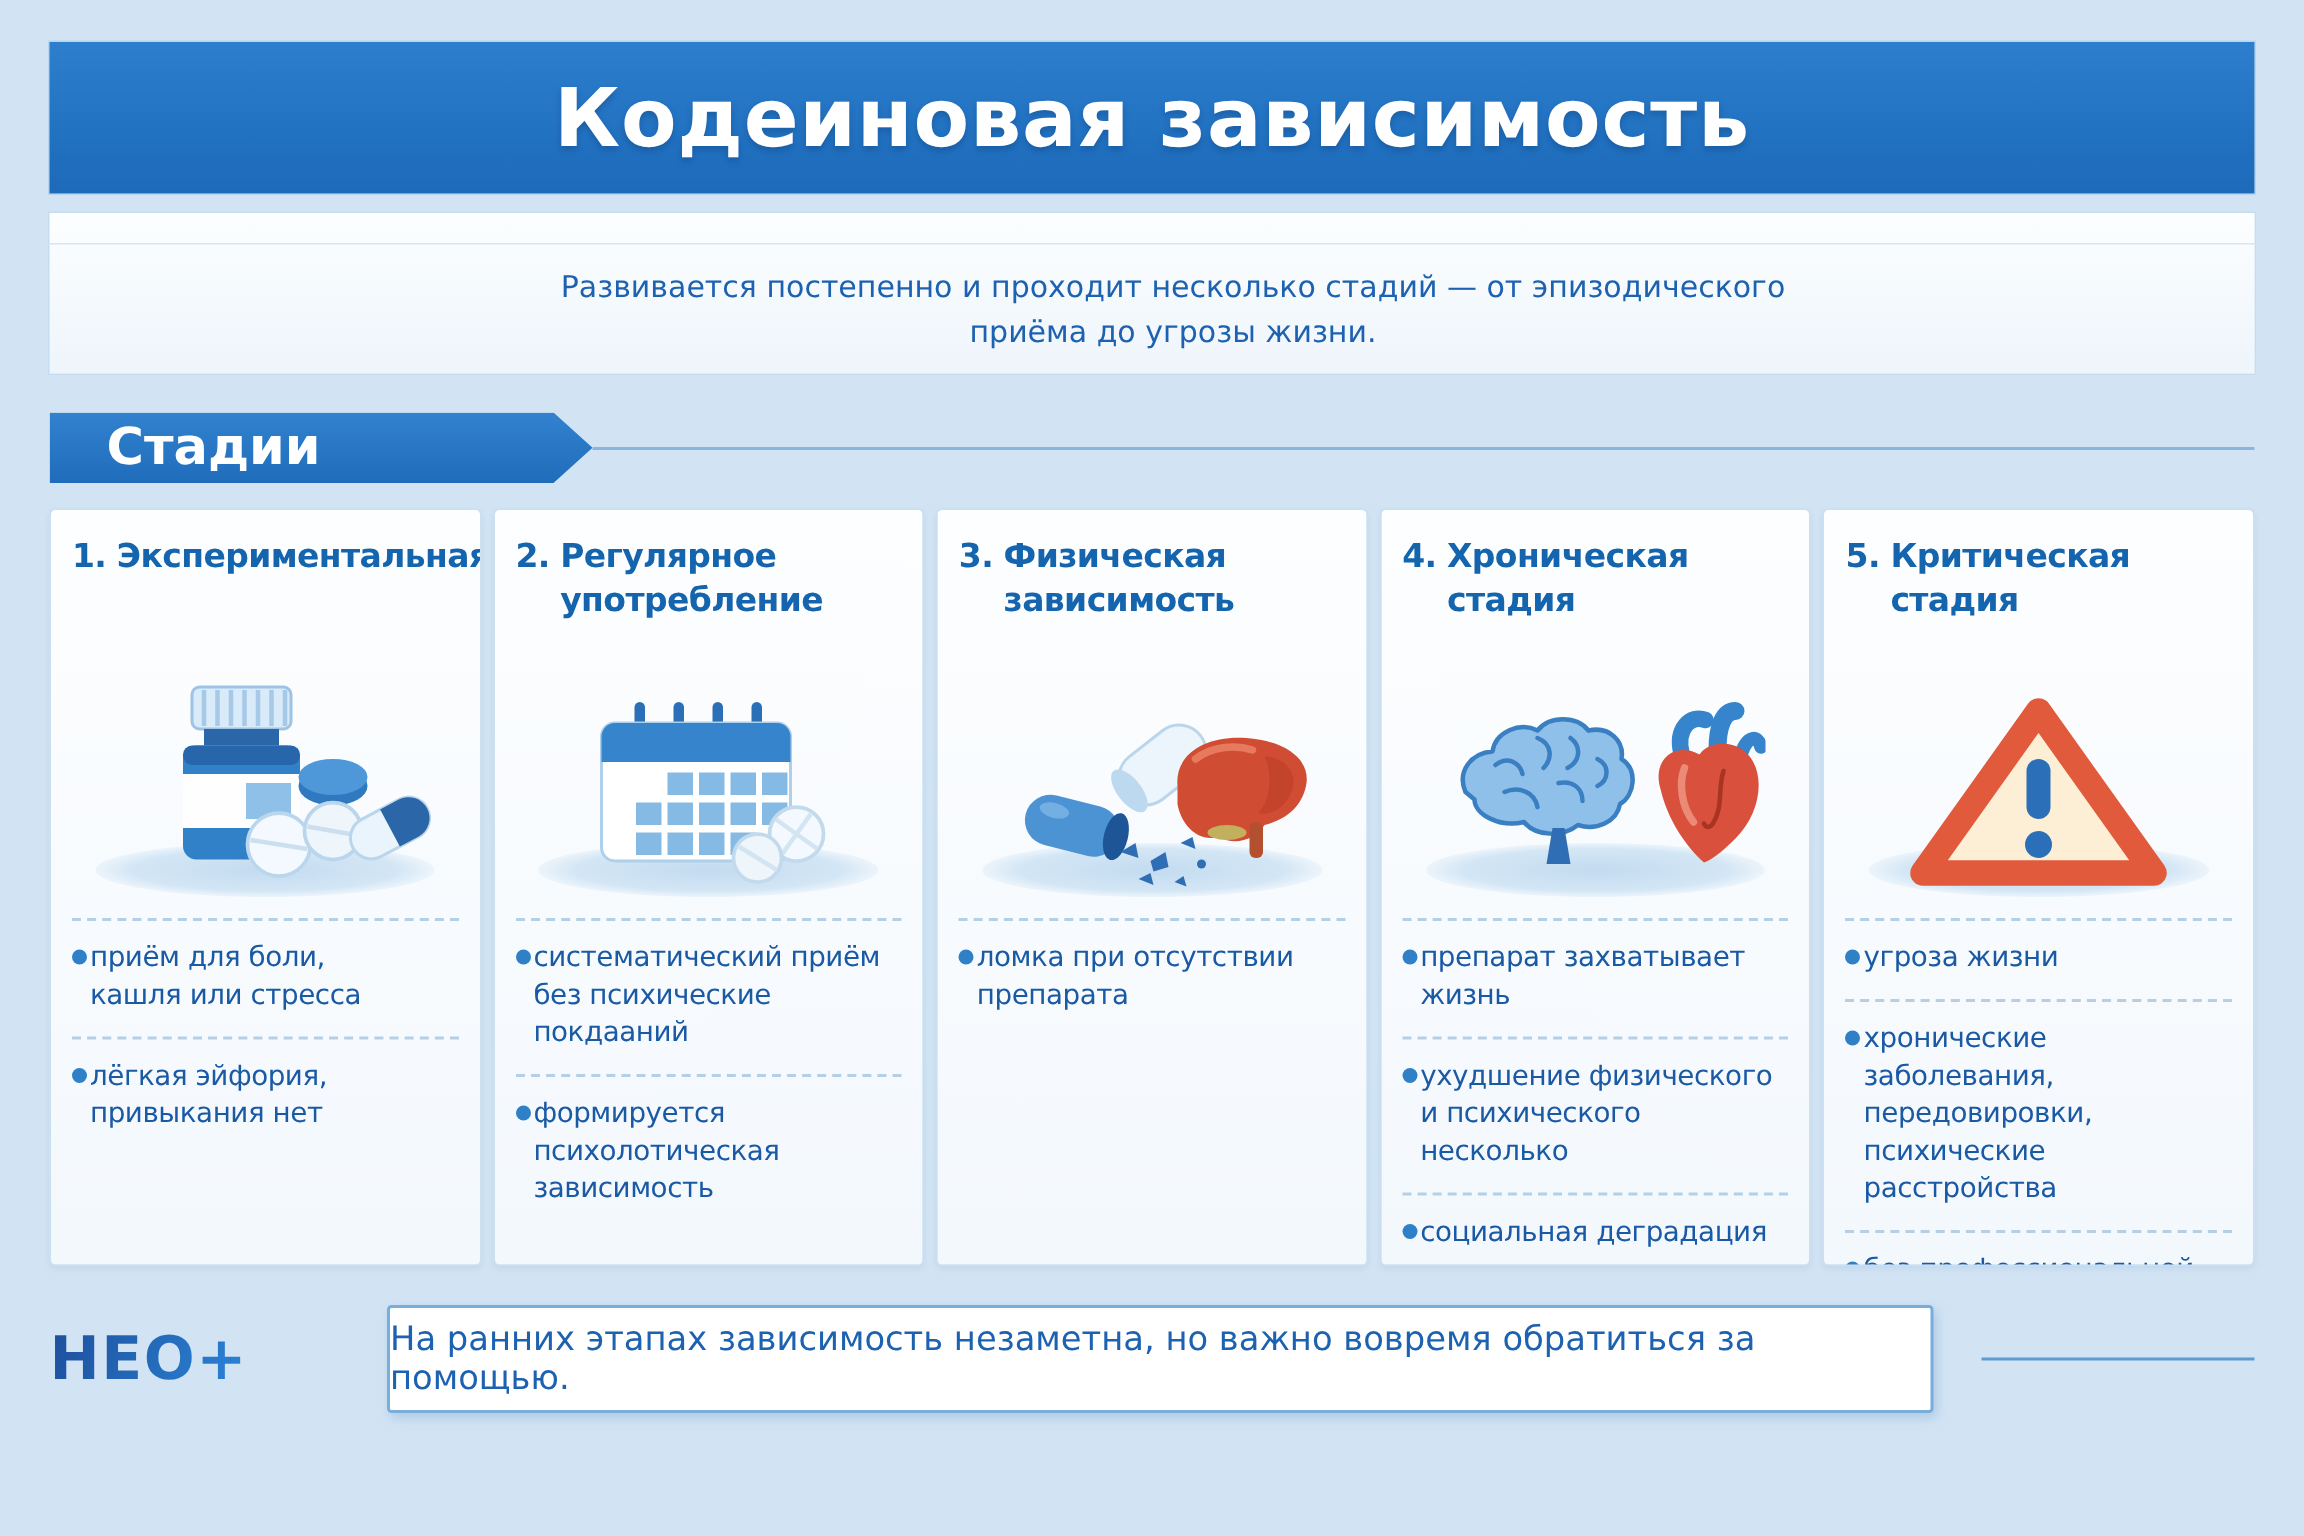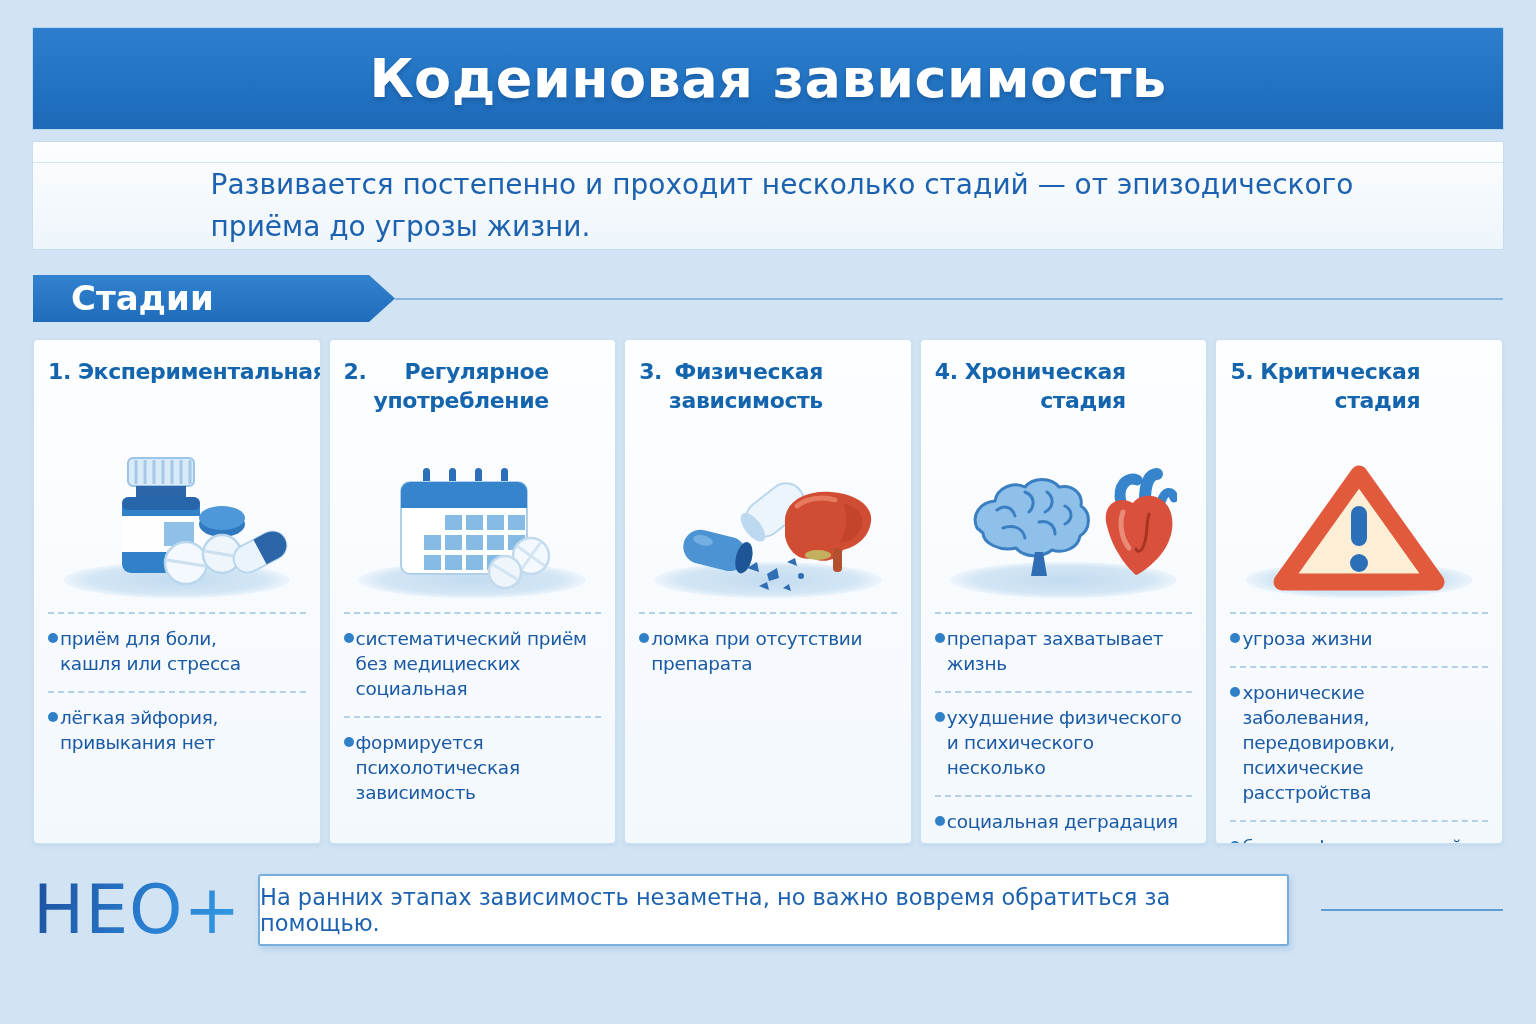--- a/index.html
+++ b/index.html
@@ -27,21 +27,21 @@
   
   .intro {
     margin-top:13px; height:107px;
     background:linear-gradient(180deg,#fcfeff 0%,#eef5fb 100%);
     box-shadow:0 0 0 1px rgba(190,215,240,0.65);
     display:flex; flex-direction:column;
   }
   .intro-rule { height:1px; background:#d4e6f4; margin-top:20px; }
   .intro-text {
     flex:1; display:flex; align-items:center; justify-content:center;
-    text-align:left; color:#1d62b0; font-size:28px; font-weight:500;
+    text-align:center; color:#1d62b0; font-size:20px; font-weight:500;
     line-height:1.5; white-space:pre-line;margin-left:28px;
   }
 
   
   .section-row { margin-top:26px; display:flex; align-items:center; }
   .banner {
     width:362px; height:47px; flex:none;
     background:linear-gradient(180deg,#3282d0,#1f6cba);
     clip-path:polygon(0 0, calc(100% - 26px) 0, 100% 50%, calc(100% - 26px) 100%, 0 100%);
     color:#fff; font-size:34px; font-weight:700; line-height:47px;
@@ -55,21 +55,21 @@
     flex:1; height:505px;
     background:linear-gradient(180deg,#fdfeff,#f3f8fd);
     border:1px solid #cadff0; border-radius:4px;
     padding:18px 14px 0; overflow:hidden;
     box-shadow:0 2px 4px rgba(120,160,200,0.18);
   }
   .card-title {
     display:flex; gap:7px; color:#1465ae; font-size:22px; font-weight:700;
     line-height:1.3; letter-spacing:-0.4px; min-height:62px;
   }
-  .ttl { white-space:pre-line;text-align:right; }
+  .ttl { white-space:pre-line; }
   .icon-zone {
     position:relative; height:178px; margin-bottom:8px;
     display:flex; align-items:flex-end; justify-content:center;
   }
   .icon-shadow {
     position:absolute; bottom:0; left:50%; transform:translateX(-50%);
     width:88%; height:36px; border-radius:50%;
     background:radial-gradient(ellipse at center,#c3dbf0 0%,#d3e6f5 55%,rgba(211,230,245,0) 78%);
   }
   .icon-zone svg { position:relative; width:226px; height:150px; }
@@ -80,21 +80,21 @@
   .dot { width:10px; height:10px; border-radius:50%; background:#2f80c6; margin-top:6px; flex:none; }
   .btext {
     color:#1a5aa5; font-size:18.5px; line-height:1.35; letter-spacing:-0.3px;
     white-space:pre-line; font-weight:500;
   }
 
   
   .footer { margin-top:26px; display:flex; align-items:center; }
   .logo {
     width:225px; flex:none;
-    font-size:68px; font-weight:400; letter-spacing:1px;
+    font-size:40px; font-weight:700; letter-spacing:1px;
     background:linear-gradient(110deg,#1d4f9c 0%,#2a7fd2 55%,#36a3e8 100%);
     -webkit-background-clip:text; background-clip:text; color:transparent;
   }
   .note-box {
     flex:1; height:72px; background:#ffffff;
     border:2px solid #79aeda; border-radius:3px;
     box-shadow:2px 3px 7px rgba(110,155,205,0.35);
     display:flex; align-items:center; justify-content:flex-end;
   }
   .note-text { color:#1d62b0; font-size:22.5px; font-weight:500; }
@@ -207,21 +207,21 @@
             <line x1="158" y1="98" x2="186" y2="118" stroke="#d3e4f2" stroke-width="3"></line>
             <line x1="182" y1="94" x2="162" y2="122" stroke="#d3e4f2" stroke-width="3"></line>
             <circle cx="146" cy="124" r="16" fill="#eef6fc" stroke="#c3daed" stroke-width="2.5"></circle>
             <line x1="133" y1="116" x2="159" y2="132" stroke="#d3e4f2" stroke-width="3"></line>
           </svg>
         </div>
         <div class="bullets">
           <div class="bullet">
             <span class="dot"></span>
             <span class="btext">систематический приём
-без медициеских социальная</span>
+без психические покдааний</span>
           </div>
           <div class="bullet">
             <span class="dot"></span>
             <span class="btext">формируется
 психолотическая зависимость</span>
           </div>
         </div>
       </div>
       <div class="card">
         <div class="card-title">

